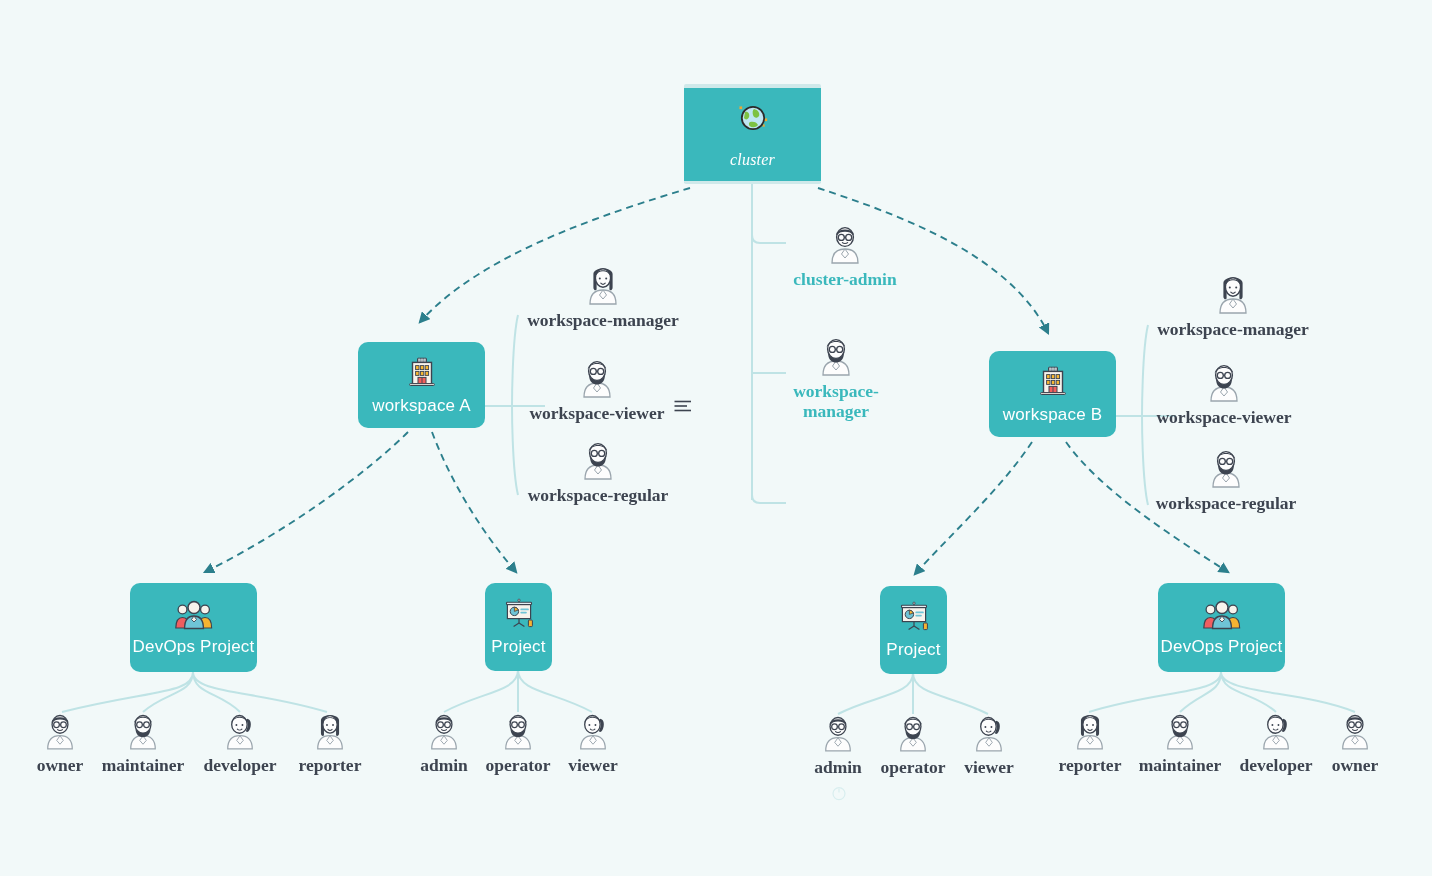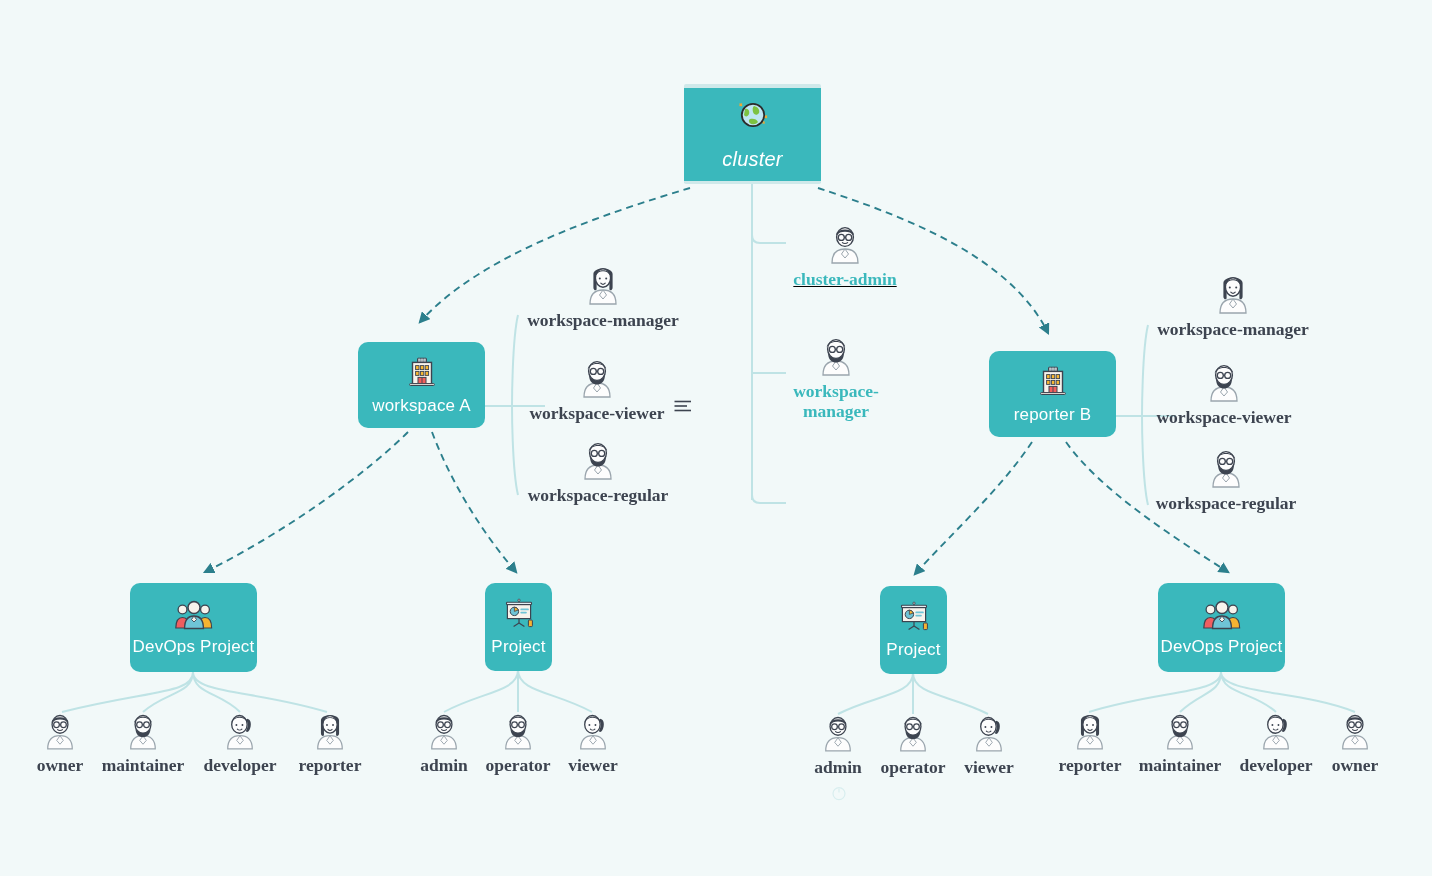--- a/index.html
+++ b/index.html
@@ -53,23 +53,23 @@
     color: #ffffff;
     white-space: nowrap;
     margin-top: 7px;
   }
   .node.cluster {
     border-radius: 2px;
     border-top: 4px solid #cfe9ea;
     border-bottom: 3px solid #cfe9ea;
   }
   .node.cluster .node-label {
-    font-family: Liberation Sans, sans-serif;
+    font-family: Liberation Serif, serif;
     font-style: italic;
-    font-size: 20px;
+    font-size: 16px;
     margin-top: 16px;
   }
 
   
   .role {
     position: absolute;
     display: flex;
     flex-direction: column;
     align-items: center;
     z-index: 3;
@@ -212,21 +212,21 @@
         <rect x="15.4" y="10.6" width="3.4" height="4" fill="#f7b733" stroke="#3d4450" stroke-width="0.9"></rect>
         <rect x="20.2" y="10.6" width="3.4" height="4" fill="#f7b733" stroke="#3d4450" stroke-width="0.9"></rect>
         <rect x="10.6" y="16.4" width="3.4" height="4" fill="#f7b733" stroke="#3d4450" stroke-width="0.9"></rect>
         <rect x="15.4" y="16.4" width="3.4" height="4" fill="#f7b733" stroke="#3d4450" stroke-width="0.9"></rect>
         <rect x="20.2" y="16.4" width="3.4" height="4" fill="#f7b733" stroke="#3d4450" stroke-width="0.9"></rect>
         <rect x="13" y="22.4" width="8" height="6.5" fill="#f25f5c" stroke="#3d4450" stroke-width="1"></rect>
         <line x1="17" y1="22.4" x2="17" y2="28.9" stroke="#3d4450" stroke-width="0.9"></line>
         <rect x="4.6" y="28.6" width="24.8" height="1.9" rx="0.8" fill="#e8e4dc" stroke="#3d4450" stroke-width="1"></rect>
       </svg>
     </span>
-    <span class="node-label">reporter B</span>
+    <span class="node-label">workspace B</span>
   </div>
 
   <div class="node" style="left:130px; top:583px; width:127px; height:89px;">
     <span class="node-icon">
       <svg width="40" height="32" viewBox="0 0 40 32">
         <circle cx="8.5" cy="11.5" r="4.4" fill="#f7f3ec" stroke="#3d4450" stroke-width="1.3"></circle>
         <path d="M4 10.5 C4 6.5, 13 6.5, 13 10.5 C13 9, 11 7.6, 8.5 7.6 C6 7.6, 4 9, 4 10.5 Z" fill="#3d4450"></path>
         <path d="M1.8 30 C1.8 22.5, 4.6 19.5, 8.5 19.5 C12.4 19.5, 15.2 22.5, 15.2 30 Z" fill="#ef5e60" stroke="#3d4450" stroke-width="1.2"></path>
         <circle cx="31" cy="11.5" r="4.4" fill="#f7f3ec" stroke="#3d4450" stroke-width="1.3"></circle>
         <path d="M26.5 11 C26.5 6.8, 35.5 6.8, 35.5 11 C35.5 9, 33.5 7.6, 31 7.6 C28.5 7.6, 26.5 9, 26.5 11 Z" fill="#3d4450"></path>
@@ -292,21 +292,21 @@
         <path d="M24.5 30 C24.5 22.5, 27.2 19.5, 31 19.5 C34.8 19.5, 37.6 22.5, 37.6 30 Z" fill="#f5b331" stroke="#3d4450" stroke-width="1.2"></path>
         <circle cx="20" cy="9.5" r="6" fill="#f7f3ec" stroke="#3d4450" stroke-width="1.5"></circle>
         <path d="M14 9 C14 3, 26 3, 26 9 C26 6.6, 23.4 4.8, 20 4.8 C16.6 4.8, 14 6.6, 14 9 Z" fill="#3d4450"></path>
         <path d="M10.6 30.5 C10.6 21.5, 14.6 18, 20 18 C25.4 18, 29.4 21.5, 29.4 30.5 Z" fill="#6fc4d6" stroke="#3d4450" stroke-width="1.4"></path>
         <path d="M20 18 L17.5 21.5 L20 24 L22.5 21.5 Z" fill="#f7f3ec" stroke="#3d4450" stroke-width="0.9"></path>
       </svg>
     </span>
     <span class="node-label">DevOps Project</span>
   </div>
 
-  <div class="role cluster-role" style="left:786px; top:224px; width:118px;text-decoration:underline;">
+  <div class="role cluster-role" style="left:786px; top:224px; width:118px;">
     <span class="role-avatar">
       <svg width="36" height="40" viewBox="0 0 36 40">
         <path d="M5 39 C5 28.5, 10.5 25, 18 25 C25.5 25, 31 28.5, 31 39 Z" fill="#fdfdfd" stroke="#9aa5ad" stroke-width="1.3"></path>
         <path d="M18 25 L14.5 30 L18 34 L21.5 30 Z" fill="#fdfdfd" stroke="#9aa5ad" stroke-width="1"></path>
         <ellipse cx="18" cy="13" rx="8.4" ry="9.4" fill="#fdfdfd" stroke="#3d4450" stroke-width="1.4"></ellipse>
         <path d="M9.7 11 C9.7 4.5, 26.3 4.5, 26.3 11 C25 8.6, 22 7.2, 18 7.2 C14 7.2, 11 8.6, 9.7 11 Z" fill="#fdfdfd" stroke="#3d4450" stroke-width="1.2"></path>
         <circle cx="14.3" cy="13.4" r="3" fill="none" stroke="#3d4450" stroke-width="1.3"></circle>
         <circle cx="21.7" cy="13.4" r="3" fill="none" stroke="#3d4450" stroke-width="1.3"></circle>
         <line x1="17.3" y1="13.4" x2="18.7" y2="13.4" stroke="#3d4450" stroke-width="1.2"></line>
         <path d="M15.4 18.6 C16.6 19.8, 19.4 19.8, 20.6 18.6" fill="none" stroke="#3d4450" stroke-width="1.2" stroke-linecap="round"></path>

